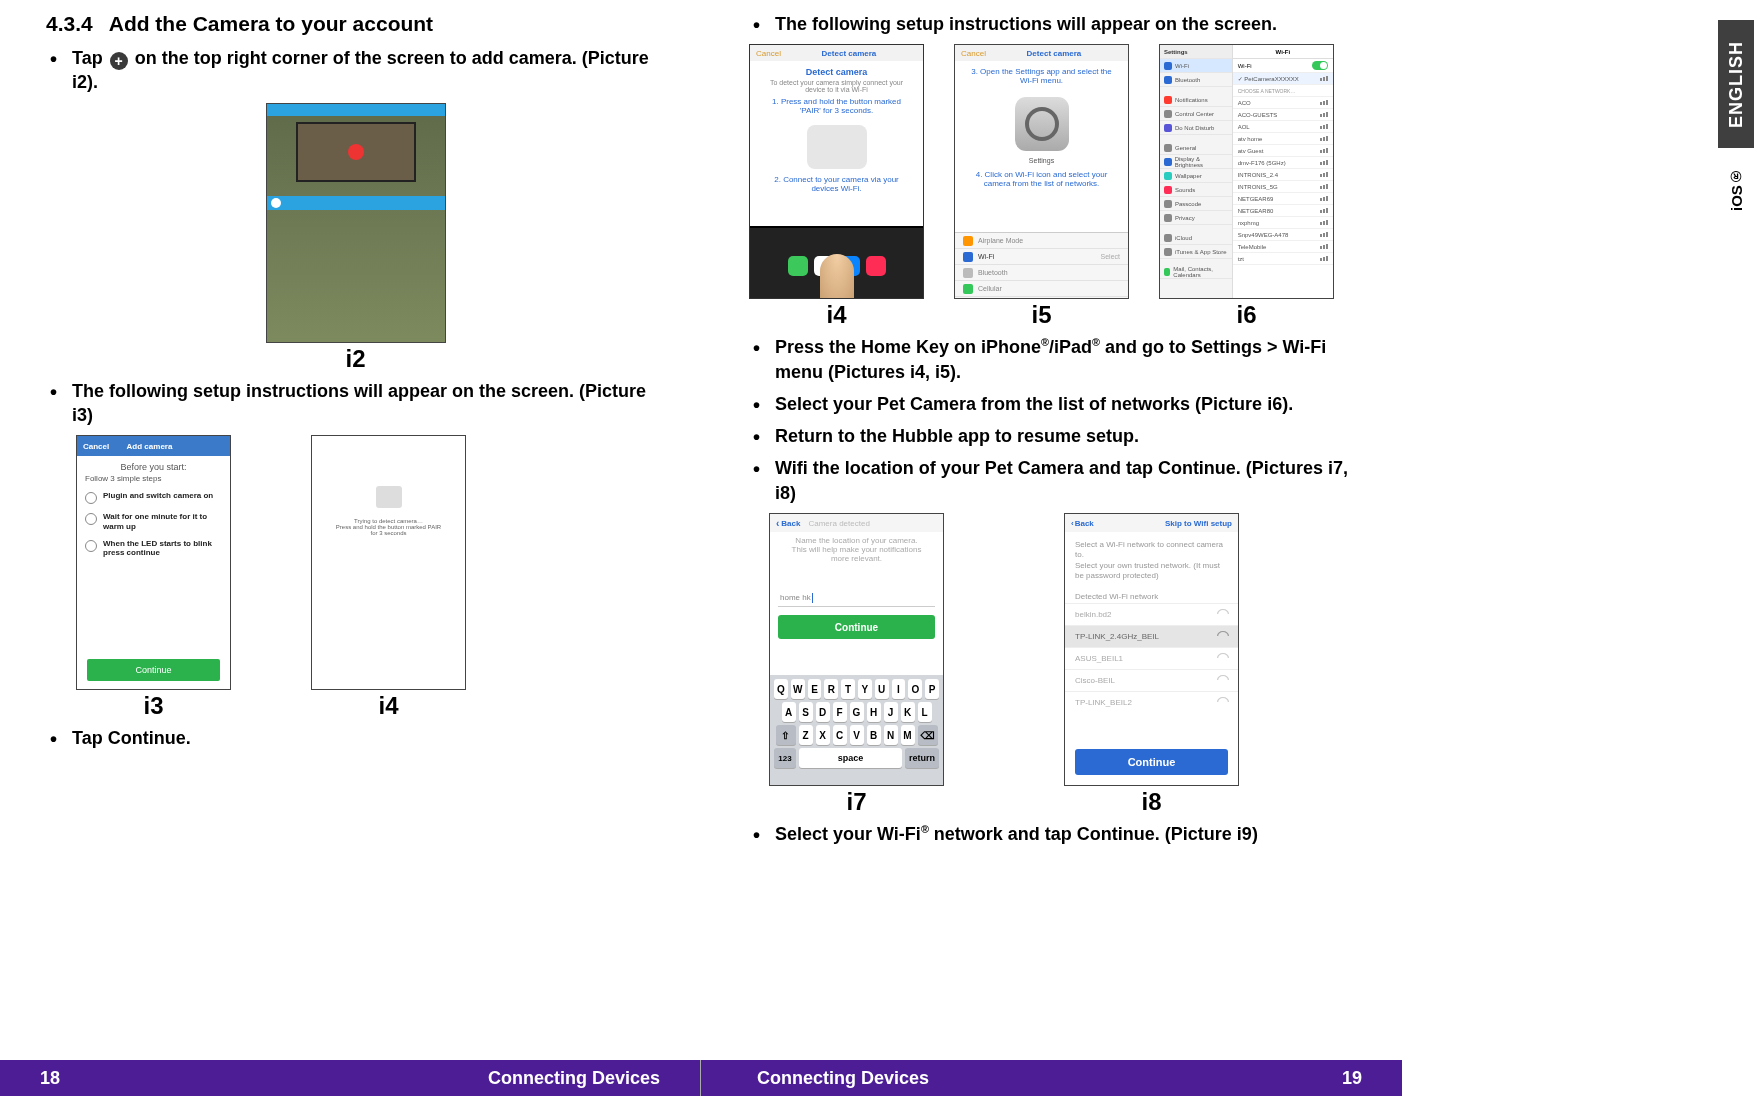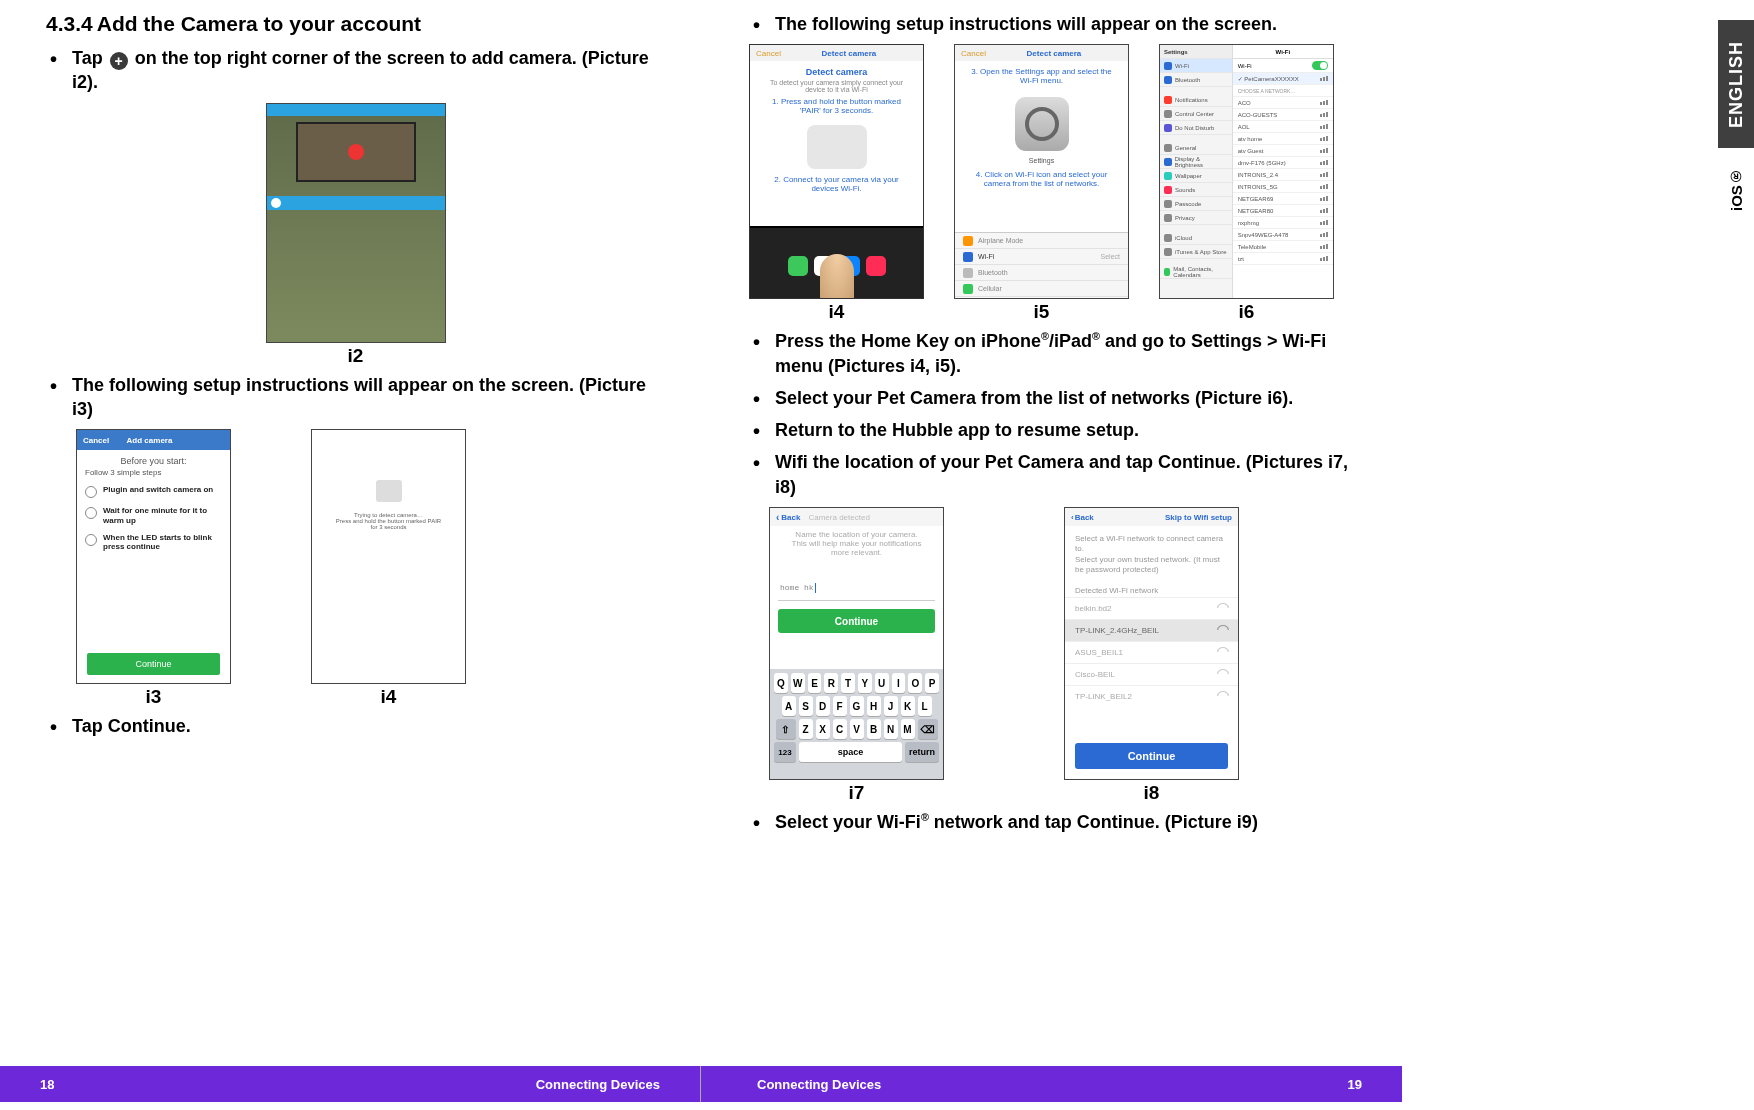--- a/index.html
+++ b/index.html
@@ -23,21 +23,21 @@
     width: 50%;
     padding: 12px 36px 0 46px;
     position: relative;
   }
   .col.right { padding-left: 48px; padding-right: 36px; }
   .heading {
     font-size: 21px;
     font-weight: bold;
     margin-bottom: 10px;
   }
-  .heading .num { margin-right: 4px; }
+  .heading .num { margin-right: 16px; }
   ul.bullets { list-style: none; }
   ul.bullets > li {
     font-size: 18px;
     font-weight: bold;
     position: relative;
     padding-left: 26px;
     margin-bottom: 8px;
     line-height: 1.35;
   }
   ul.bullets > li::before {
@@ -60,21 +60,21 @@
     vertical-align: -2px;
     margin: 0 2px;
   }
   sup { font-size: 0.6em; vertical-align: super; }
 
   
   .figrow { display: flex; justify-content: center; gap: 40px; margin: 8px 0 6px; }
   .figrow.left3 { gap: 80px; justify-content: flex-start; padding-left: 30px; }
   .figrow.three { gap: 30px; justify-content: flex-start; padding-left: 0; }
   .fig { display: flex; flex-direction: column; align-items: center; }
-  .fig-label { font-weight: bold; font-size: 19px; margin-top: 2px; }
+  .fig-label { font-weight: bold; font-size: 24px; margin-top: 2px; }
 
   
   .phone {
     border: 1px solid #444;
     background: #fff;
     position: relative;
     overflow: hidden;
   }
   .ph-i2 { width: 180px; height: 240px; background:linear-gradient(#5f6a4a,#7d8a5e); }
   .ph-i2 .topbar { position:absolute; top:0; left:0; right:0; height:12px; background:#2aa3e0; }
@@ -148,21 +148,21 @@
   .ph-i6 .rcol .net .sig span{width:2px;background:#888;}
   .ph-i6 .rcol .net .sig span:nth-child(1){height:3px;}
   .ph-i6 .rcol .net .sig span:nth-child(2){height:4px;}
   .ph-i6 .rcol .net .sig span:nth-child(3){height:5px;}
 
   .ph-i7 { width:175px; height:273px; }
   .ph-i7 .tb{height:18px;display:flex;align-items:center;font-size:8px;padding:0 6px;color:#2a6ad2;font-weight:bold;gap:2px;background:#f5f5f5;}
   .ph-i7 .tb .chev{font-size:10px;}
   .ph-i7 .tb .ttl{color:#bbb;margin-left:6px;font-weight:normal;}
   .ph-i7 .desc{font-size:8px;color:#aaa;text-align:center;padding:4px 18px;}
-  .ph-i7 .input{margin:22px 8px 6px;height:18px;border:none;border-bottom:1px solid #ccc;font-size:8px;padding:0 2px;display:flex;color:#888;font-family:Liberation Mono, monospace;}
+  .ph-i7 .input{margin:22px 8px 6px;height:18px;border:none;border-bottom:1px solid #ccc;font-size:8px;padding:0 2px;display:flex;align-items:center;color:#888;}
   .ph-i7 .input .cur{display:inline-block;width:1px;height:10px;background:#2a6ad2;margin-left:1px;}
   .ph-i7 .contg{margin:8px;height:24px;background:#2bb24c;border-radius:3px;display:flex;align-items:center;justify-content:center;font-size:10px;color:#fff;font-weight:bold;}
   .ph-i7 .kbd{position:absolute;bottom:0;left:0;right:0;height:110px;background:#d3d6db;padding:4px;}
   .ph-i7 .kbd .kr{display:flex;gap:3px;justify-content:center;margin-bottom:3px;}
   .ph-i7 .kbd .kr span{background:#fff;border-radius:3px;height:20px;display:flex;align-items:center;justify-content:center;font-size:10px;font-weight:bold;box-shadow:0 1px 0 #aaa;}
   .ph-i7 .kbd .kr.r1 span{width:14px;}
   .ph-i7 .kbd .kr.r2 span{width:14px;}
   .ph-i7 .kbd .kr.r3 span{width:14px;}
   .ph-i7 .kbd .kr.r3 .shift, .ph-i7 .kbd .kr.r3 .bksp{width:20px;background:#b7bcc5;}
   .ph-i7 .kbd .kr.r4 span.n{width:22px;background:#b7bcc5;font-size:8px;}
@@ -175,21 +175,21 @@
   .ph-i8 .tb .skip{color:#2a6ad2;}
   .ph-i8 .txt8{font-size:8px;color:#999;padding:8px 10px;line-height:1.3;}
   .ph-i8 .lab8{font-size:8px;color:#999;padding:2px 10px;}
   .ph-i8 .netrow{height:22px;border-top:1px solid #eee;display:flex;align-items:center;justify-content:space-between;padding:0 10px;font-size:8px;color:#aaa;}
   .ph-i8 .netrow.sel{background:#e5e5e5;color:#666;}
   .ph-i8 .netrow .wifi{width:10px;height:10px;position:relative;}
   .ph-i8 .netrow .wifi::before{content:"";position:absolute;inset:0;border:1.5px solid currentColor;border-radius:50%;clip-path:polygon(0 50%,100% 50%,100% 100%,0 100%);transform:rotate(180deg) scaleX(1.2);opacity:.6;}
   .ph-i8 .contg{position:absolute;bottom:10px;left:10px;right:10px;height:26px;background:#2a6ad2;border-radius:3px;display:flex;align-items:center;justify-content:center;font-size:11px;color:#fff;font-weight:bold;}
 
   
-  .footer{position:absolute;bottom:8px;left:0;width:1402px;height:36px;background:#6d28d9;color:#fff;display:flex;font-size:13px;font-weight:bold;}
+  .footer{position:absolute;bottom:14px;left:0;width:1402px;height:36px;background:#4c1d95;color:#fff;display:flex;font-size:18px;font-weight:bold;}
   .footer .half{width:50%;display:flex;align-items:center;padding:0 40px;}
   .footer .half.l{border-right:1px solid #aaa;}
   .footer .half .pn{margin-right:auto;}
   .footer .half.r .pn{margin-left:auto;margin-right:0;}
   .footer .half .sec{}
   .footer .half.l .sec{margin-left:auto;}
   .footer .half.r .sec{margin-right:auto;margin-left:16px;}
 
   
   .sidetab{position:absolute;right:0;background:#3f3f3f;color:#fff;writing-mode:vertical-rl;transform:rotate(180deg);font-weight:bold;display:flex;align-items:center;justify-content:center;}

